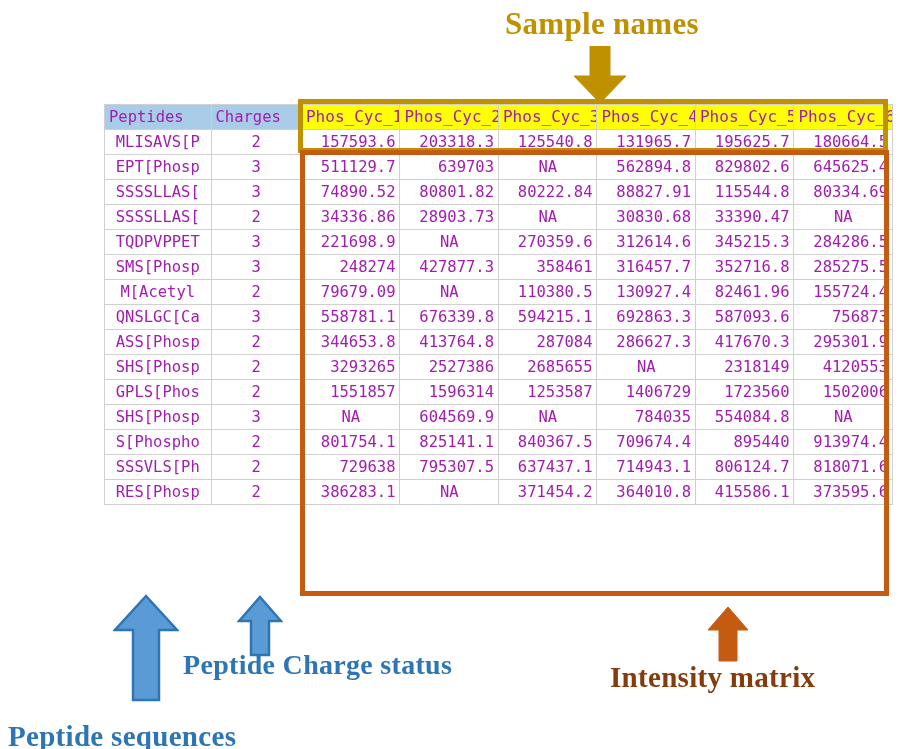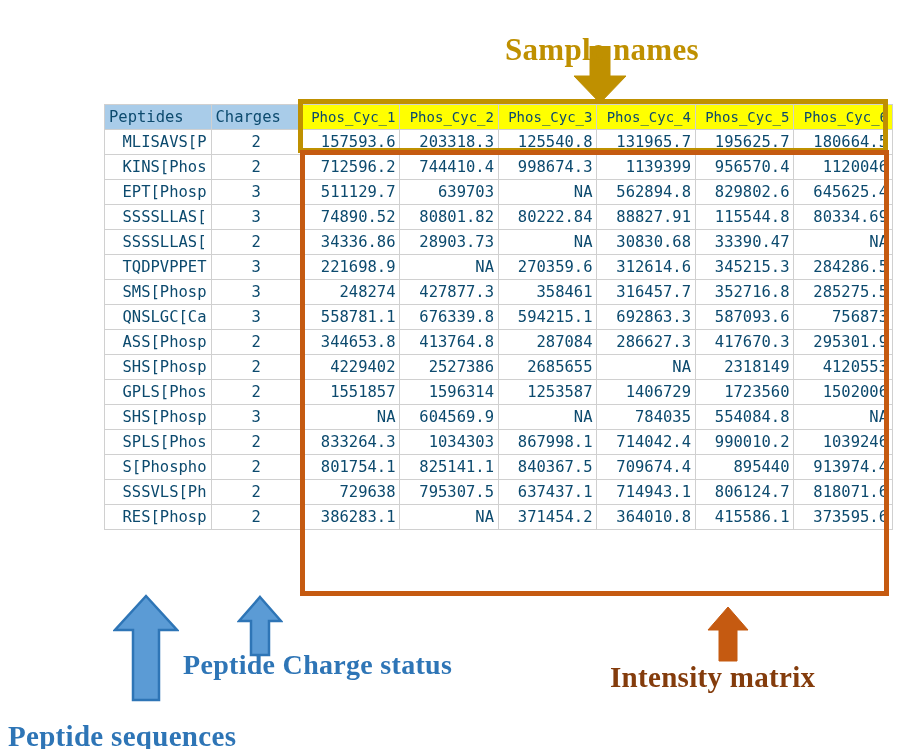--- a/index.html
+++ b/index.html
@@ -21,21 +21,20 @@
     font-family: "Liberation Serif", serif;
     font-weight: bold;
     white-space: nowrap;
     letter-spacing: 0.3px;
   }
   #anno-sample-names {
     left: 505px;
     top: 6px;
     font-size: 31px;
     color: #bf9000;
-    margin-top: 26px;
   }
   #anno-charge-status {
     left: 183px;
     top: 649px;
     font-size: 28px;
     color: #2e75b6;
   }
   #anno-peptide-seq {
     left: 8px;
     top: 720px;
@@ -60,21 +59,21 @@
   
   #sheet {
     position: absolute;
     left: 104px;
     top: 104px;
     width: 789px;
     border-collapse: collapse;
     table-layout: fixed;
     font-family: "DejaVu Sans Mono", monospace;
     font-size: 15.5px;
-    color: #0c4a6e;
+    color: #a21caf;
     background: #ffffff;
   }
   #sheet td, #sheet th {
     border: 1px solid #d0d0d0;
     padding: 0 4px;
     height: 24px;
     line-height: 24px;
     overflow: hidden;
     white-space: nowrap;
     font-weight: normal;
@@ -85,33 +84,33 @@
   }
   th.hdr-label {
     background: #a9cce9;
     text-align: left;
     height: 47px;
     line-height: 47px;
     font-size: 15.5px;
   }
   th.hdr-sample {
     background: #ffff00;
-    text-align: right;
+    text-align: center;
     height: 47px;
     line-height: 20px;
     padding-top: 3px;
-    font-size: 14px;
+    font-size: 16px;
     white-space: normal;
     word-break: break-all;
     vertical-align: top;
   }
-  td.c-peptide { text-align: right; }
+  td.c-peptide { text-align: center; }
   td.c-charge  { text-align: center; }
   td.c-num     { text-align: right; }
-  td.c-num.na  { text-align: right; }
+  td.c-num.na  { text-align: center; }
 
   
   col.w-pep { width: 106px; }
   col.w-chg { width: 90px; }
   col.w-num { width: 98px; }
 
   
   .hl-box {
     position: absolute;
     pointer-events: none;
@@ -164,30 +163,20 @@
         <td class="c-peptide">MLISAVS[P</td>
         <td class="c-charge">2</td>
         <td class="c-num">157593.6</td>
         <td class="c-num">203318.3</td>
         <td class="c-num">125540.8</td>
         <td class="c-num">131965.7</td>
         <td class="c-num">195625.7</td>
         <td class="c-num">180664.5</td>
       </tr>
       <tr>
-        <td class="c-peptide">KINS[Phos</td>
-        <td class="c-charge">2</td>
-        <td class="c-num">712596.2</td>
-        <td class="c-num">744410.4</td>
-        <td class="c-num">998674.3</td>
-        <td class="c-num">1139399</td>
-        <td class="c-num">956570.4</td>
-        <td class="c-num">1120046</td>
-      </tr>
-      <tr>
         <td class="c-peptide">EPT[Phosp</td>
         <td class="c-charge">3</td>
         <td class="c-num">511129.7</td>
         <td class="c-num">639703</td>
         <td class="c-num na">NA</td>
         <td class="c-num">562894.8</td>
         <td class="c-num">829802.6</td>
         <td class="c-num">645625.4</td>
       </tr>
       <tr>
@@ -224,20 +213,30 @@
         <td class="c-peptide">SMS[Phosp</td>
         <td class="c-charge">3</td>
         <td class="c-num">248274</td>
         <td class="c-num">427877.3</td>
         <td class="c-num">358461</td>
         <td class="c-num">316457.7</td>
         <td class="c-num">352716.8</td>
         <td class="c-num">285275.5</td>
       </tr>
       <tr>
+        <td class="c-peptide">M[Acetyl</td>
+        <td class="c-charge">2</td>
+        <td class="c-num">79679.09</td>
+        <td class="c-num na">NA</td>
+        <td class="c-num">110380.5</td>
+        <td class="c-num">130927.4</td>
+        <td class="c-num">82461.96</td>
+        <td class="c-num">155724.4</td>
+      </tr>
+      <tr>
         <td class="c-peptide">QNSLGC[Ca</td>
         <td class="c-charge">3</td>
         <td class="c-num">558781.1</td>
         <td class="c-num">676339.8</td>
         <td class="c-num">594215.1</td>
         <td class="c-num">692863.3</td>
         <td class="c-num">587093.6</td>
         <td class="c-num">756873</td>
       </tr>
       <tr>
@@ -246,21 +245,21 @@
         <td class="c-num">344653.8</td>
         <td class="c-num">413764.8</td>
         <td class="c-num">287084</td>
         <td class="c-num">286627.3</td>
         <td class="c-num">417670.3</td>
         <td class="c-num">295301.9</td>
       </tr>
       <tr>
         <td class="c-peptide">SHS[Phosp</td>
         <td class="c-charge">2</td>
-        <td class="c-num">4229402</td>
+        <td class="c-num">3293265</td>
         <td class="c-num">2527386</td>
         <td class="c-num">2685655</td>
         <td class="c-num na">NA</td>
         <td class="c-num">2318149</td>
         <td class="c-num">4120553</td>
       </tr>
       <tr>
         <td class="c-peptide">GPLS[Phos</td>
         <td class="c-charge">2</td>
         <td class="c-num">1551857</td>
@@ -274,30 +273,20 @@
         <td class="c-peptide">SHS[Phosp</td>
         <td class="c-charge">3</td>
         <td class="c-num na">NA</td>
         <td class="c-num">604569.9</td>
         <td class="c-num na">NA</td>
         <td class="c-num">784035</td>
         <td class="c-num">554084.8</td>
         <td class="c-num na">NA</td>
       </tr>
       <tr>
-        <td class="c-peptide">SPLS[Phos</td>
-        <td class="c-charge">2</td>
-        <td class="c-num">833264.3</td>
-        <td class="c-num">1034303</td>
-        <td class="c-num">867998.1</td>
-        <td class="c-num">714042.4</td>
-        <td class="c-num">990010.2</td>
-        <td class="c-num">1039246</td>
-      </tr>
-      <tr>
         <td class="c-peptide">S[Phospho</td>
         <td class="c-charge">2</td>
         <td class="c-num">801754.1</td>
         <td class="c-num">825141.1</td>
         <td class="c-num">840367.5</td>
         <td class="c-num">709674.4</td>
         <td class="c-num">895440</td>
         <td class="c-num">913974.4</td>
       </tr>
       <tr>

